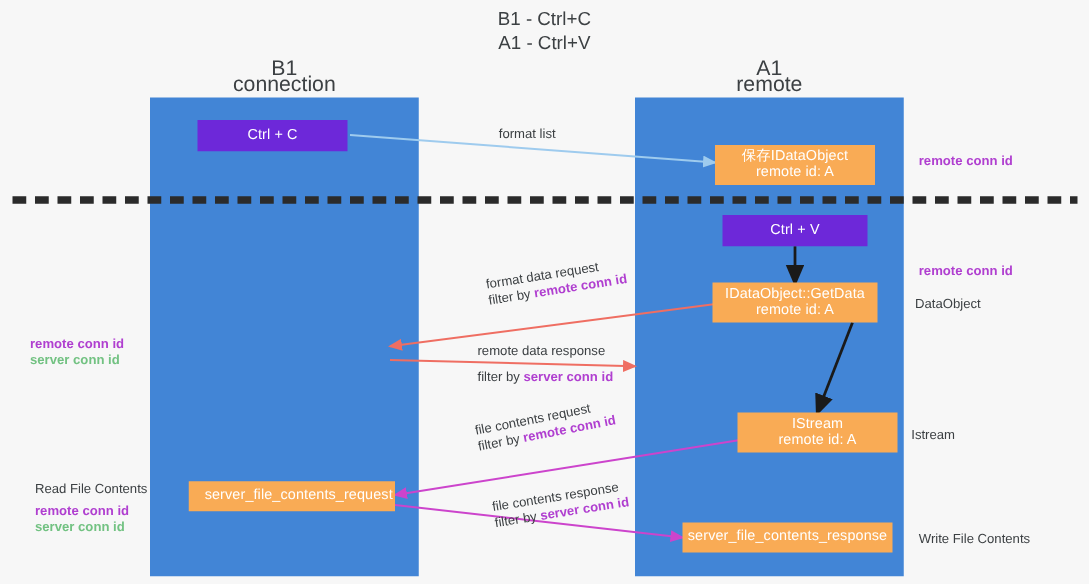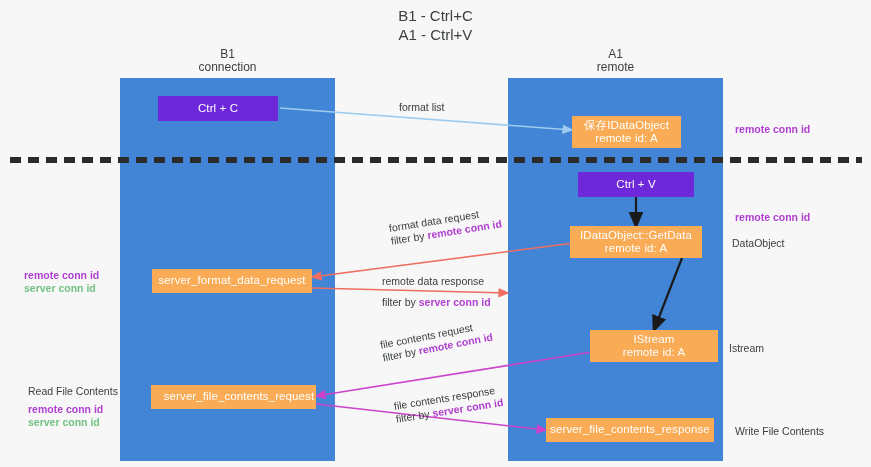--- a/index.html
+++ b/index.html
@@ -19,21 +19,21 @@
   
   .abs{position:absolute;}
 
   .title{
     left:0;top:6px;width:871px;text-align:center;
     font-size:15px;line-height:19px;color:#3c4043;
   }
   .title div{white-space:pre;}
 
   .colhead{
-    font-size:12px;line-height:13px;text-align:center;color:#3c4043;
+    font-size:17px;line-height:13px;text-align:center;color:#3c4043;
   }
 
   .node{
     box-sizing:border-box;
     display:flex;flex-direction:column;align-items:center;justify-content:center;
     text-align:center;
     color:#ffffff;
     font-size:11.5px;line-height:13.5px;
     letter-spacing:0.1px;
   }
@@ -107,37 +107,34 @@
   </div>
   <div class="abs colhead" style="left:508px;top:48px;width:215px;">
     <div>A1</div>
     <div>remote</div>
   </div>
 
   <div class="abs node green" style="left:158px;top:96px;width:120px;height:25px;">
     <span>Ctrl + C</span>
   </div>
 
-  <div class="abs node orange" style="left:572px;top:116px;width:109px;height:32px;">
+  <div class="abs node orange" style="left:572px;top:116px;width:128px;height:32px;">
     <span>保存IDataObject</span>
     <span>remote id: A</span>
   </div>
 
   <div class="abs node green" style="left:578px;top:172px;width:116px;height:25px;">
     <span>Ctrl + V</span>
   </div>
 
   <div class="abs node orange" style="left:570px;top:226px;width:132px;height:32px;">
     <span>IDataObject::GetData</span>
     <span>remote id: A</span>
   </div>
 
-  <div class="abs node orange" style="left:152px;top:269px;width:160px;height:24px;">
-    <span>server_format_data_request</span>
-  </div>
 
 
   <div class="abs node orange" style="left:590px;top:330px;width:128px;height:32px;">
     <span>IStream</span>
     <span>remote id: A</span>
   </div>
 
   <div class="abs node orange" style="left:151px;top:385px;width:165px;height:24px;padding-left:11px;">
     <span>server_file_contents_request</span>
   </div>

